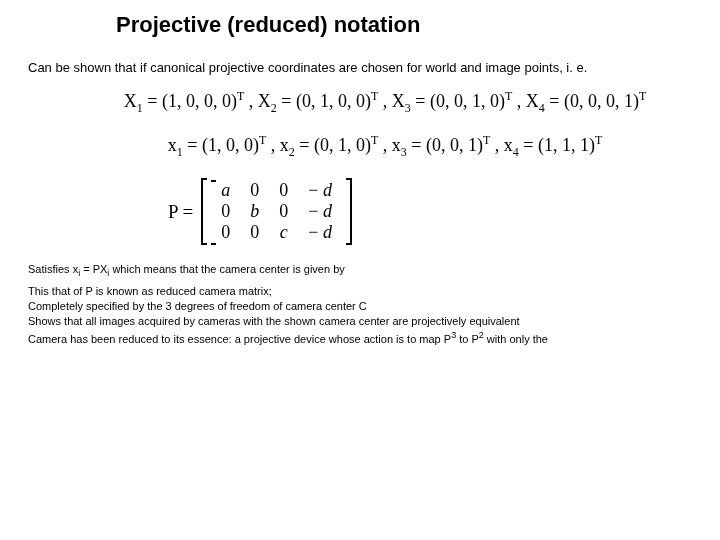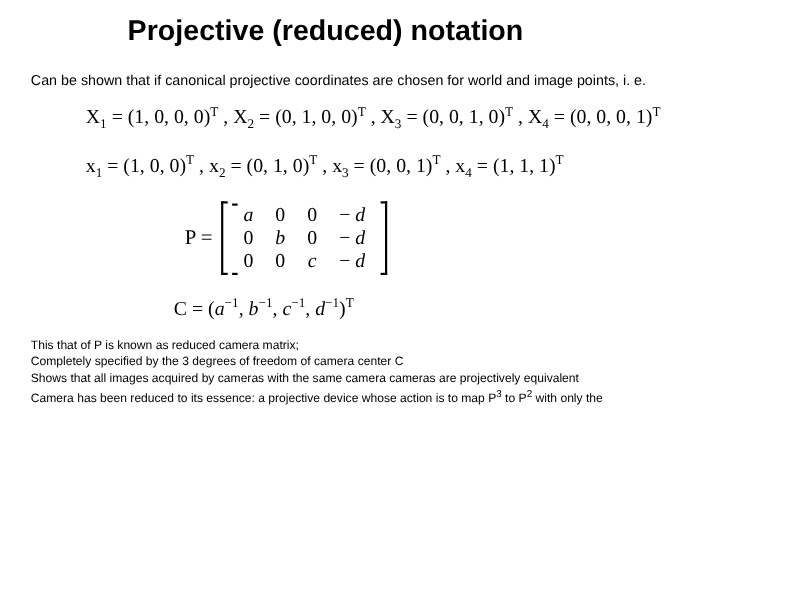--- a/index.html
+++ b/index.html
@@ -10,37 +10,38 @@
     background: #fff;
     font-family: Arial, Helvetica, sans-serif;
     color: #000;
     overflow: hidden;
   }
   .slide {
     padding: 10px 28px 0 28px;
     box-sizing: border-box;
   }
   .title {
-    font-size: 26px;
+    font-size: 22px;
     font-weight: bold;
     margin: 2px 0 22px 88px;
   }
   .body-text {
     font-size: 13px;
     line-height: 1.3;
     margin: 0 0 12px 0;
   }
   .eq-block {
     margin: 8px 0 18px 0;
   }
   .eq-line {
     font-family: "Times New Roman", Times, serif;
     font-size: 18px;
     margin-left: 50px;
     white-space: nowrap;
+    text-align: center;
   }
   .eq-line .sub { font-size: 12px; vertical-align: sub; }
   .eq-line .sup { font-size: 12px; vertical-align: super; }
   .matrix-wrap {
     display: flex;
     align-items: center;
     margin: 6px 0 18px 140px;
     font-family: "Times New Roman", Times, serif;
     font-size: 19px;
   }
@@ -135,24 +136,24 @@
           <td class="num">0</td>
           <td class="num">0</td>
           <td>c</td>
           <td style="font-style:normal;">− <span style="font-style:italic;">d</span></td>
         </tr>
       </tbody>
         </table>
     </span>
   </div>
 
+  <p class="sat-line">
+    <span>Satisfies x</span><sub>i</sub><span> = PX</span><sub>i</sub><span>   which means that  the camera center is given by</span>
+  </p>
 
-  <div class="center-eq">
-    C = (<span style="font-style:italic;">a</span><span class="sup">−1</span>, <span style="font-style:italic;">b</span><span class="sup">−1</span>, <span style="font-style:italic;">c</span><span class="sup">−1</span>, <span style="font-style:italic;">d</span><span class="sup">−1</span>)<span class="sup">T</span>
-  </div>
 
   <p class="para">
     <span>This that of P is known as reduced camera matrix;</span><br>
     <span>Completely specified by the 3 degrees of freedom of camera center C</span><br>
-    <span>Shows that all images acquired by cameras with the same camera cameras are projectively equivalent</span><br>
+    <span>Shows that all images acquired by cameras with the shown camera center are projectively equivalent</span><br>
     <span>Camera has been reduced to its essence: a projective device whose action is to map P</span><sup>3</sup><span>  to P</span><sup>2</sup><span>  with only the</span><br>
   </p>
 </div>
 
 </body></html>

